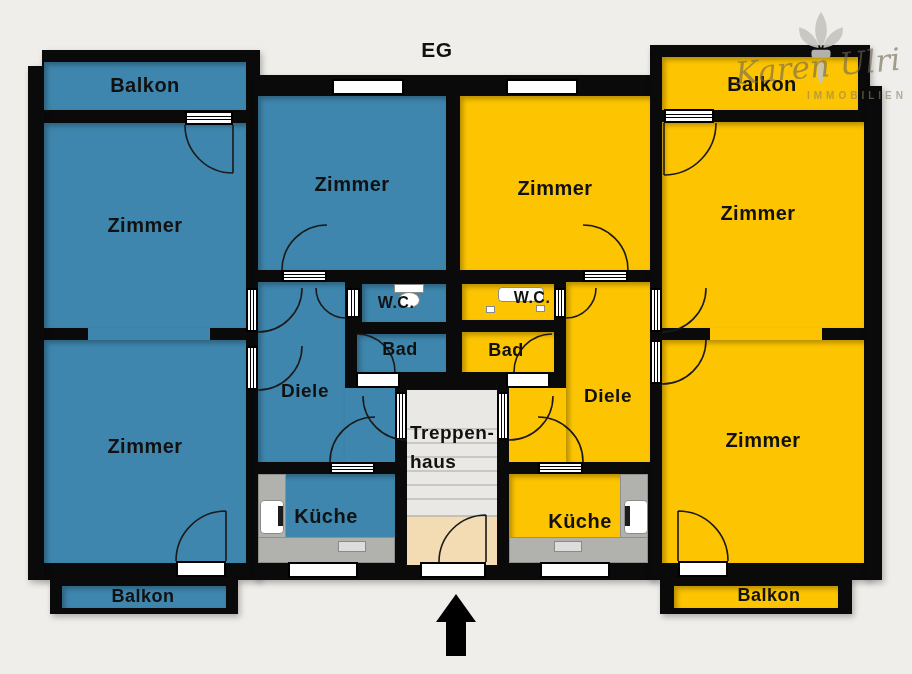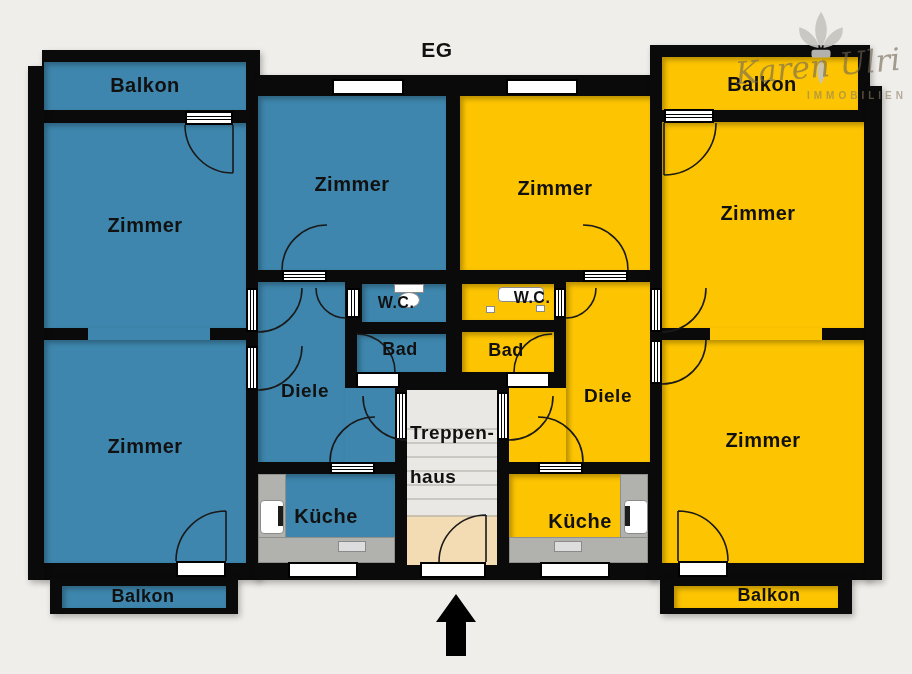--- a/index.html
+++ b/index.html
@@ -154,21 +154,21 @@
   <div class="lbl" style="left:762px;top:84px">Balkon</div>
   <div class="lbl" style="left:758px;top:213px">Zimmer</div>
   <div class="lbl" style="left:763px;top:440px">Zimmer</div>
   <div class="lbl" style="left:555px;top:188px">Zimmer</div>
   <div class="lbl fs16" style="left:532px;top:298px">W.C.</div>
   <div class="lbl fs18" style="left:506px;top:350px">Bad</div>
   <div class="lbl fs19" style="left:608px;top:396px">Diele</div>
   <div class="lbl" style="left:580px;top:521px">Küche</div>
   <div class="lbl fs18" style="left:769px;top:595px">Balkon</div>
   <div class="lbl fs19 left" style="left:410px;top:433px">Treppen-</div>
-  <div class="lbl fs19 left" style="left:410px;top:477px">haus</div>
+  <div class="lbl fs19 left" style="left:410px;top:462px">haus</div>
 
   <svg style="position:absolute;left:795px;top:10px" width="52" height="76" viewBox="0 0 60 88">
     <g fill="#c6c4bf" opacity="0.9">
       <path d="M30 2 C39 16 39 30 30 44 C21 30 21 16 30 2 Z"></path>
       <path d="M27 44 C12 42 3 32 5 20 C16 23 24 32 27 40 Z"></path>
       <path d="M33 44 C48 42 57 32 55 20 C44 23 36 32 33 40 Z"></path>
       <rect x="19" y="46" width="22" height="9" rx="3"></rect>
       <path d="M30 57 C36 66 36 76 30 86 C24 76 24 66 30 57 Z"></path>
     </g>
   </svg>

